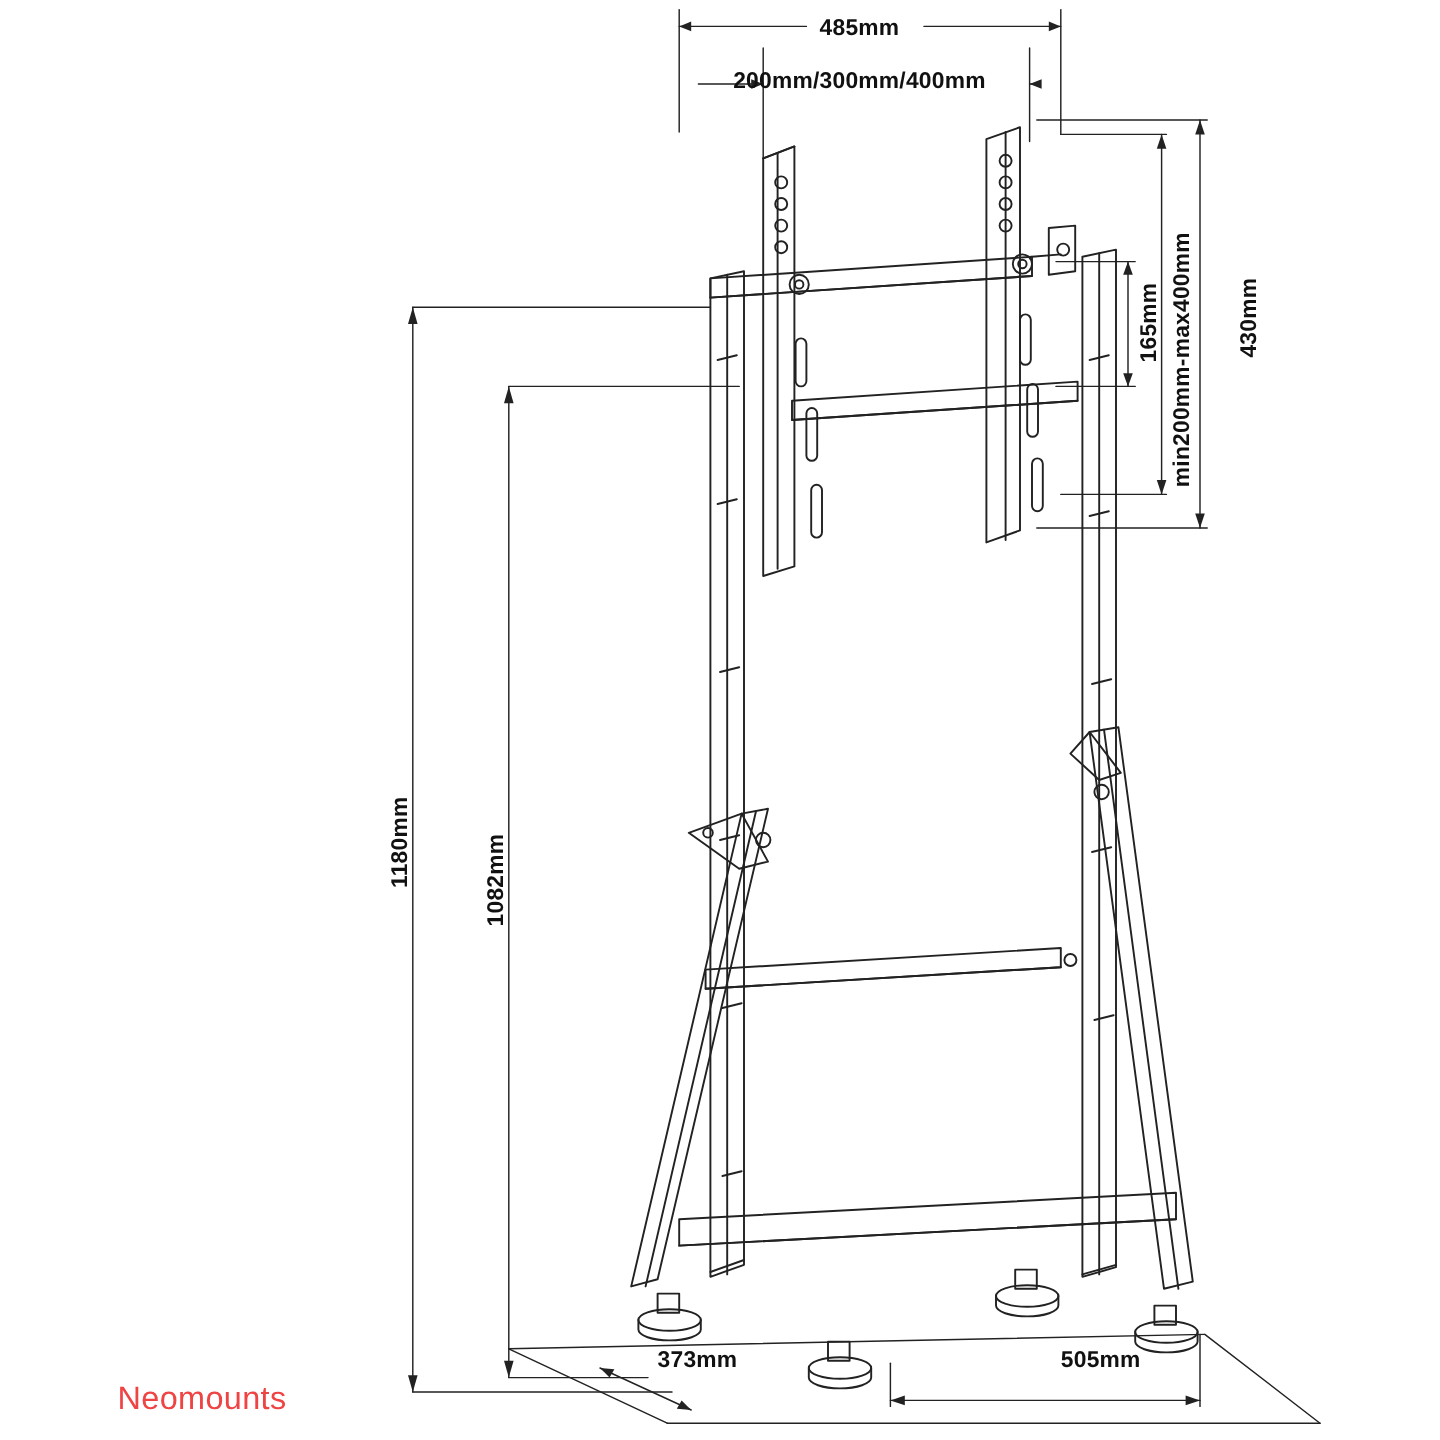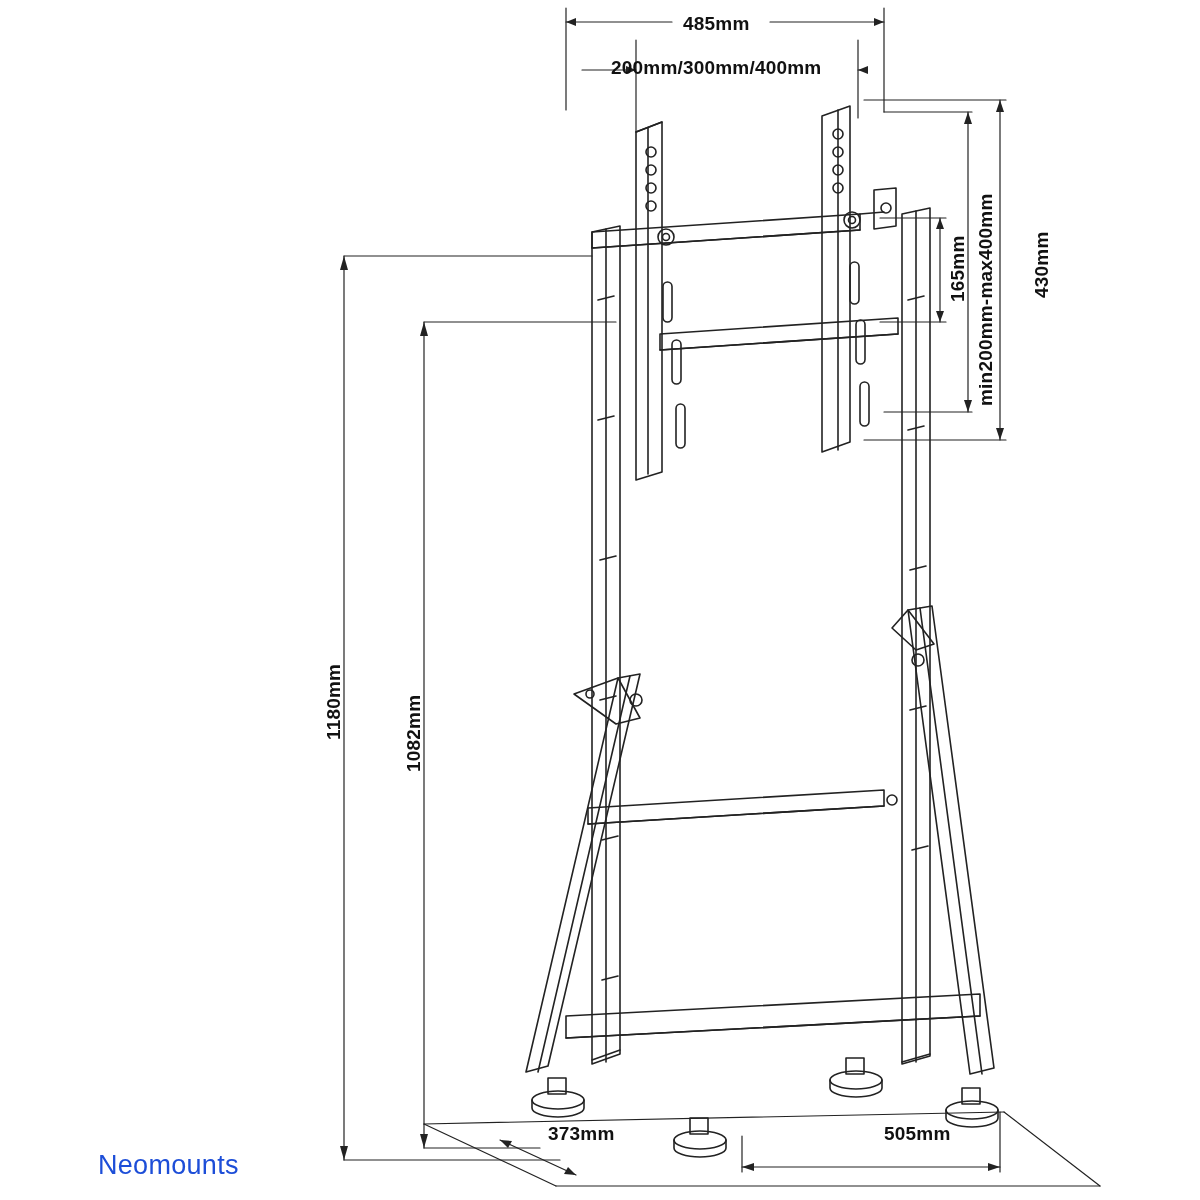--- a/index.html
+++ b/index.html
@@ -23,21 +23,21 @@
     line-height:1;
   }
   .vert{
     transform-origin:left top;
     transform:rotate(-90deg);
   }
   .brand{
     position:absolute;
     left:98px;top:1150px;
     font-size:27px;
-    color:#1d4ed8;
+    color:#ef4444;
     letter-spacing:.3px;
     white-space:nowrap;
   }
 </style>
 </head>
 <body>
 
 <div id="stage">
 
   <svg id="drawing" viewBox="0 0 1200 1200">

